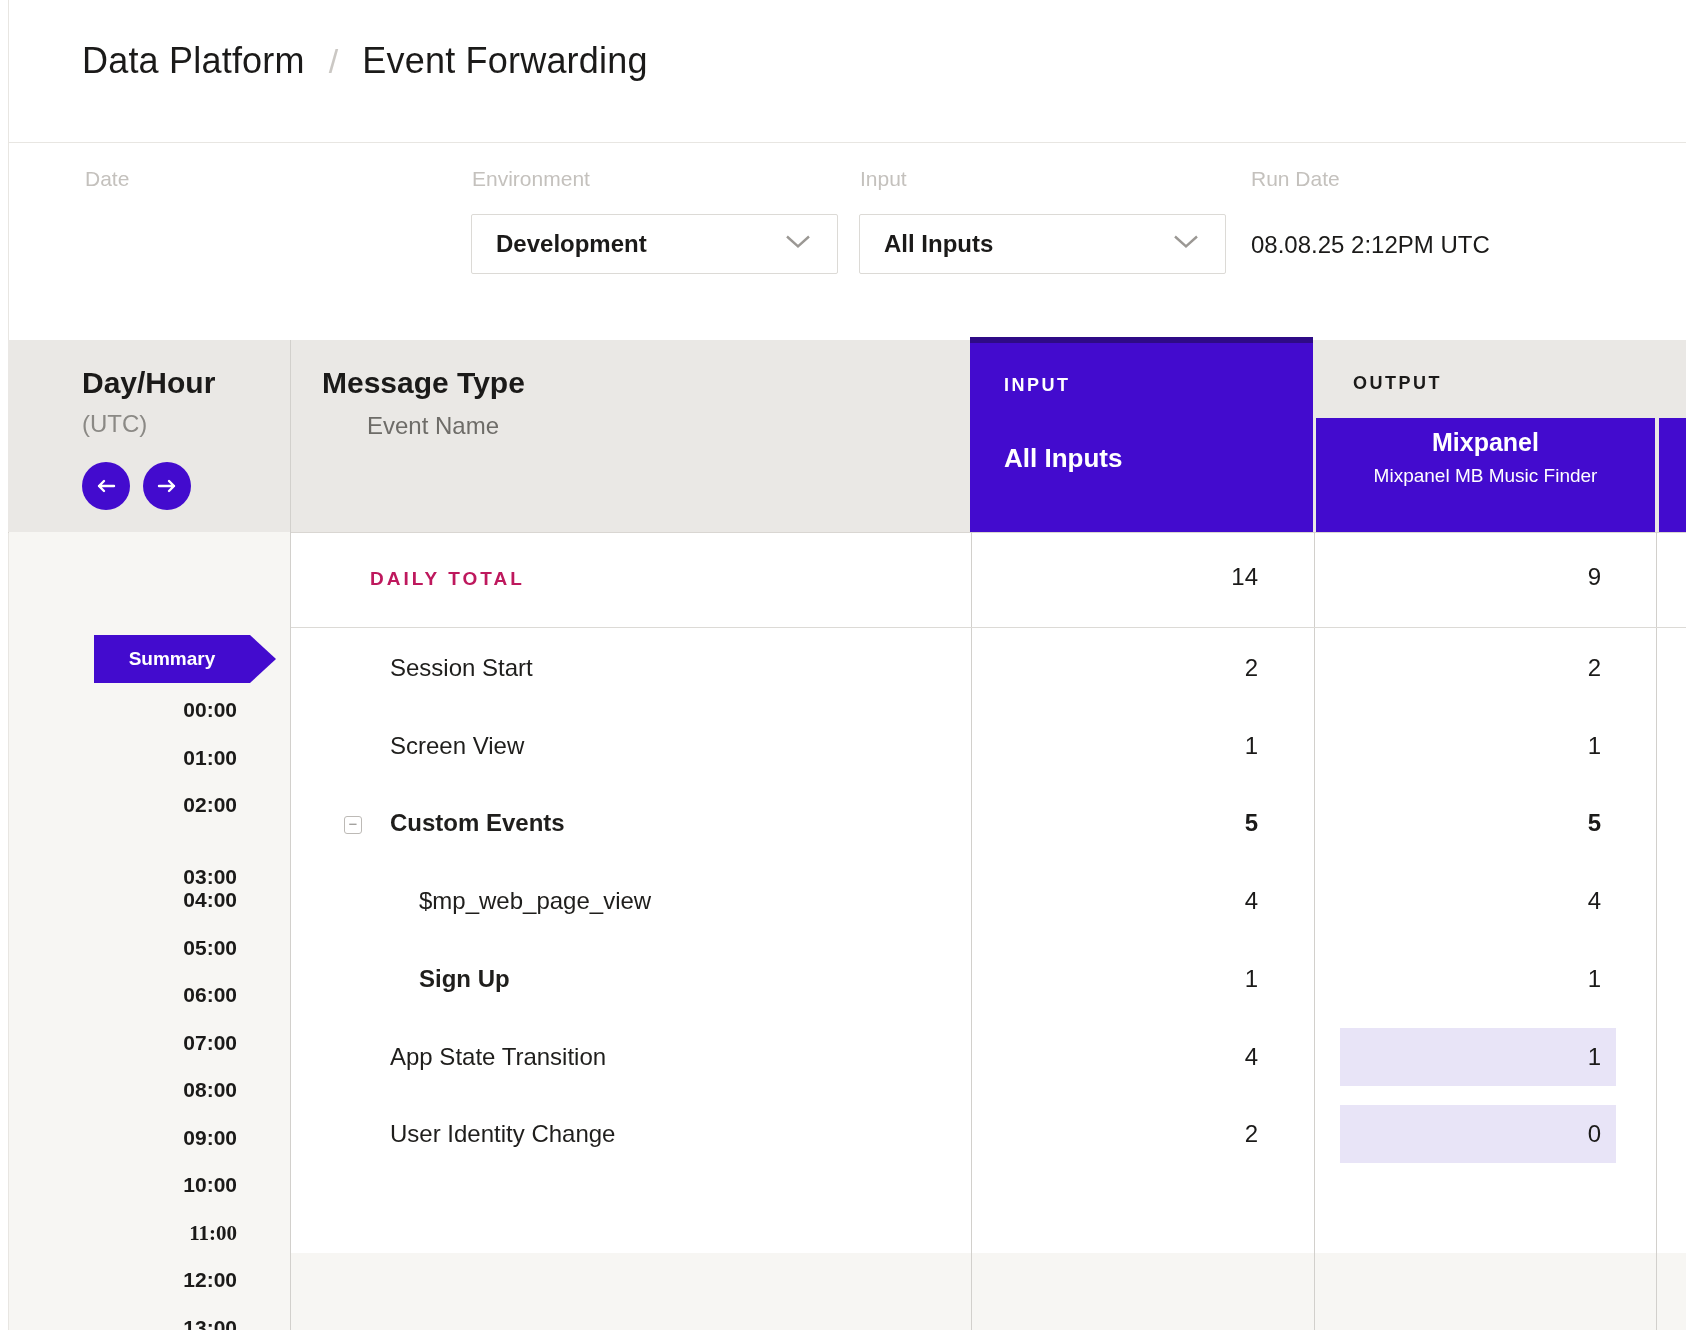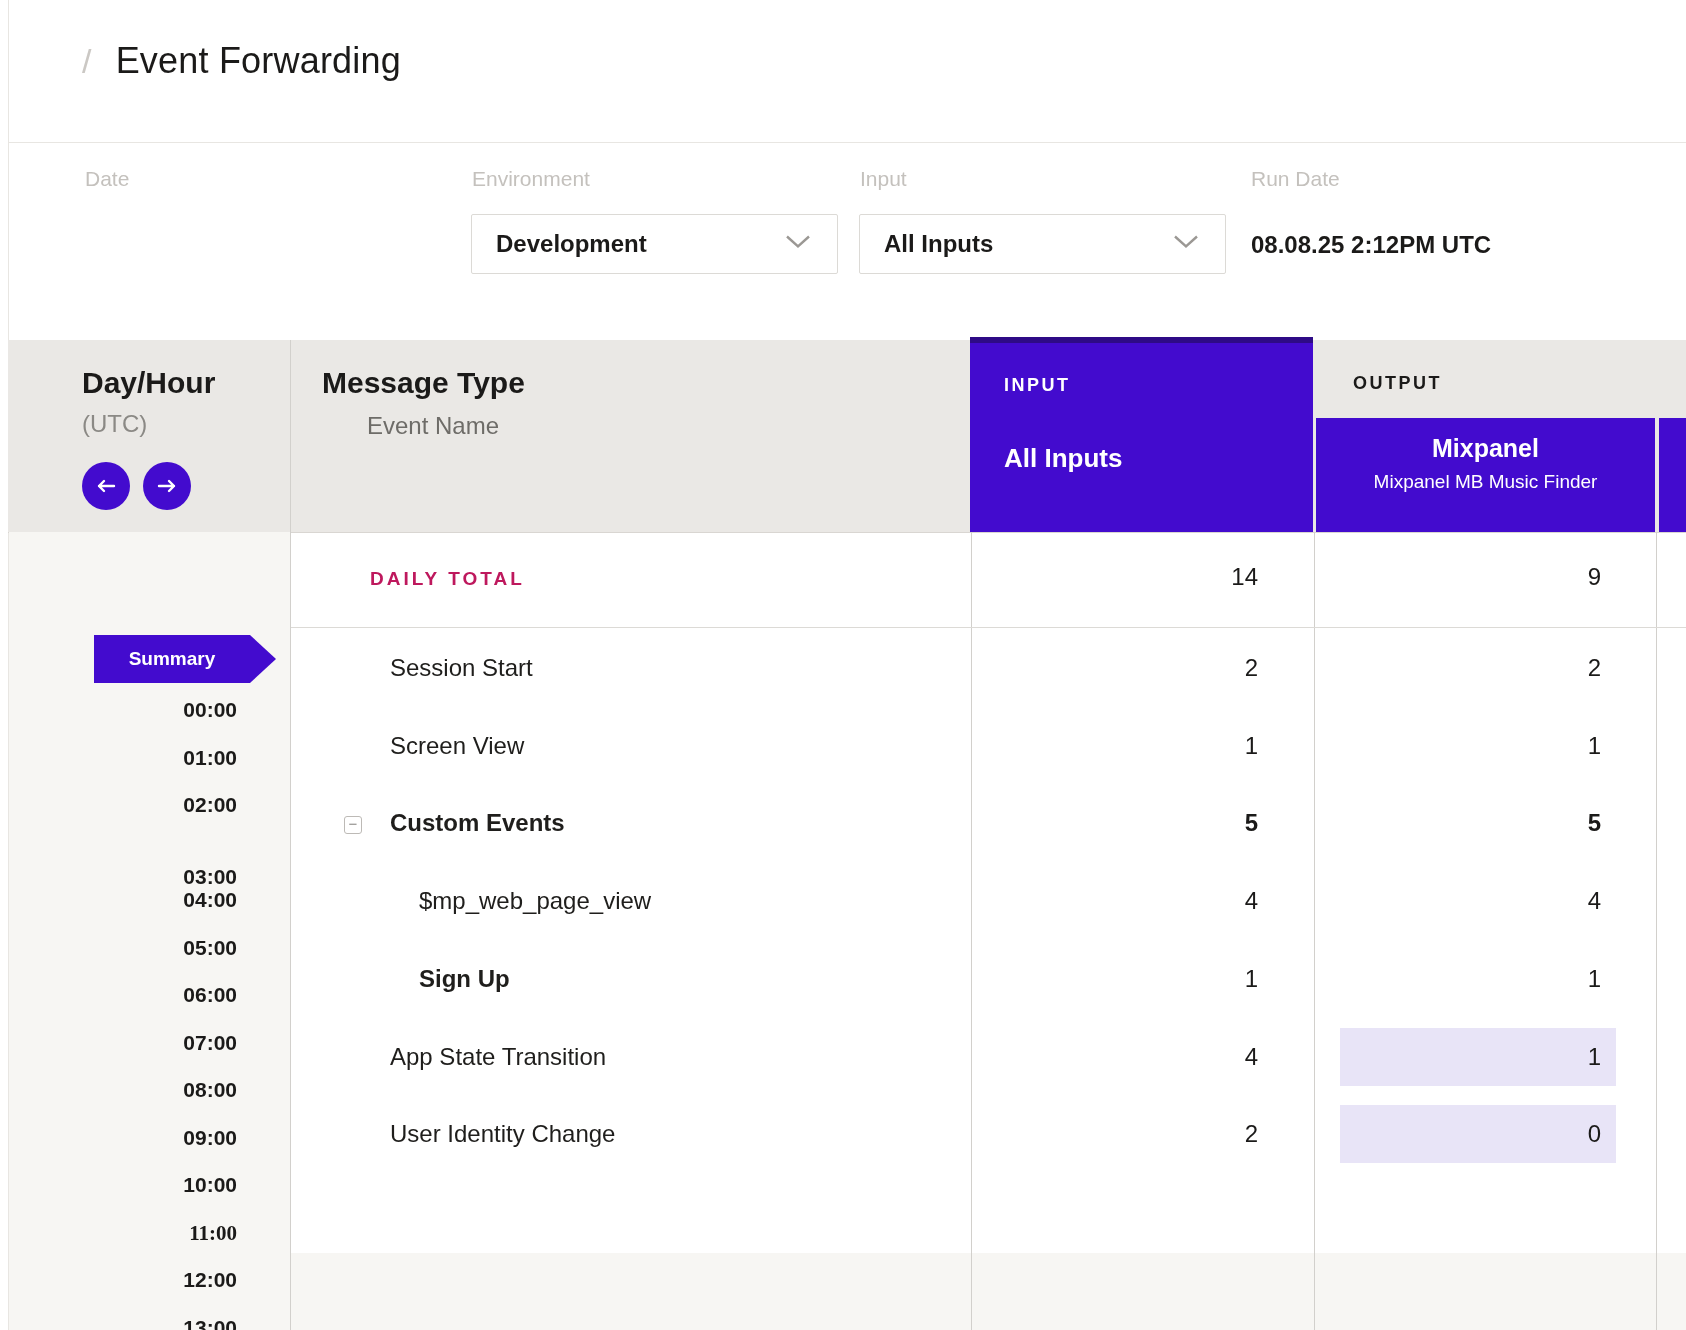--- a/index.html
+++ b/index.html
@@ -23,37 +23,37 @@
   .breadcrumb{left:82px;top:40px;display:flex;align-items:center;gap:24px;
               font-size:36px;font-weight:500;letter-spacing:.2px;}
   .crumb-sep{color:#cbc8c4;font-weight:400;font-size:34px;}
   .header-rule{left:8px;right:0;top:142px;height:1px;background:#e8e6e2;}
   
   .f-label{top:167px;font-size:21px;color:var(--muted);}
   .f-box{top:214px;width:367px;height:60px;box-sizing:border-box;background:#fff;
          border:1px solid var(--line);border-radius:2px;display:flex;align-items:center;cursor:pointer;}
   .f-value{font-size:24px;font-weight:700;}
   .chev{position:absolute;right:26px;top:50%;transform:translateY(-50%);}
-  .run-date{left:1251px;top:231px;font-size:24px;font-weight:700;}
+  .run-date{left:1251px;top:231px;font-size:24px;font-weight:400;}
   
   .thead{left:8px;right:0;top:340px;height:192px;background:var(--band);border-bottom:1px solid #d9d6d2;}
   .dayhour-title{left:82px;top:366px;font-size:30px;font-weight:700;}
   .dayhour-sub{left:82px;top:410px;font-size:24px;color:#8b8985;}
   .nav-btn{top:462px;width:48px;height:48px;border-radius:50%;background:var(--accent);
            display:flex;align-items:center;justify-content:center;cursor:pointer;}
   .mt-title{left:322px;top:366px;font-size:30px;font-weight:700;}
   .mt-sub{left:367px;top:412px;font-size:24px;color:#6e6c68;}
   .input-block{left:970px;top:337px;width:343px;height:195px;box-sizing:border-box;
                background:var(--accent);border-top:6px solid var(--accent-dark);color:#fff;}
   .input-label{position:absolute;left:34px;top:32px;font-size:18px;font-weight:700;letter-spacing:2.5px;}
   .input-name{position:absolute;left:34px;top:100px;font-size:26px;font-weight:700;}
   .output-label{left:1353px;top:373px;font-size:18px;font-weight:700;letter-spacing:2.5px;color:var(--ink);}
   .mixpanel-block{left:1316px;top:418px;width:339px;height:114px;background:var(--accent);
                   color:#fff;text-align:center;}
-  .mix-name{margin-top:15px;font-size:25px;font-weight:700;line-height:30px;}
+  .mix-name{margin-top:9px;font-size:25px;font-weight:700;line-height:30px;}
   .mix-sub{margin-top:7px;font-size:19px;line-height:24px;}
   .third-block{left:1659px;top:418px;width:27px;height:114px;background:var(--accent);}
   
   .left-col{left:9px;top:532px;width:281px;bottom:0;background:var(--panel);}
   .bottom-band{left:291px;right:0;top:1253px;bottom:0;background:var(--panel);}
   .v-div{width:1px;background:var(--line-dark);}
   .daily-label{left:370px;top:568px;font-size:19px;font-weight:700;letter-spacing:3px;color:#be185d;}
   .num-cell{font-size:24px;line-height:28px;text-align:right;}
   .daily-divider{left:291px;right:0;top:627px;height:1px;background:var(--line);}
   .row-label{font-size:24px;line-height:30px;color:#1f1e1c;}
@@ -67,20 +67,21 @@
   .hour{left:8px;width:229px;text-align:right;font-size:21px;font-weight:700;line-height:26px;cursor:pointer;}
 </style>
 </head>
 <body>
 
 <div class="page">
 
   <div class="abs left-edge"></div>
 
   <div class="abs breadcrumb">
+    <span>Data Platform</span>
     <span class="crumb-sep">/</span>
     <span>Event Forwarding</span>
   </div>
   <div class="abs header-rule"></div>
 
   <div class="abs f-label" style="left:85px">Date</div>
   <div class="abs f-label" style="left:472px">Environment</div>
   <div class="abs f-label" style="left:860px">Input</div>
   <div class="abs f-label" style="left:1251px">Run Date</div>
 

